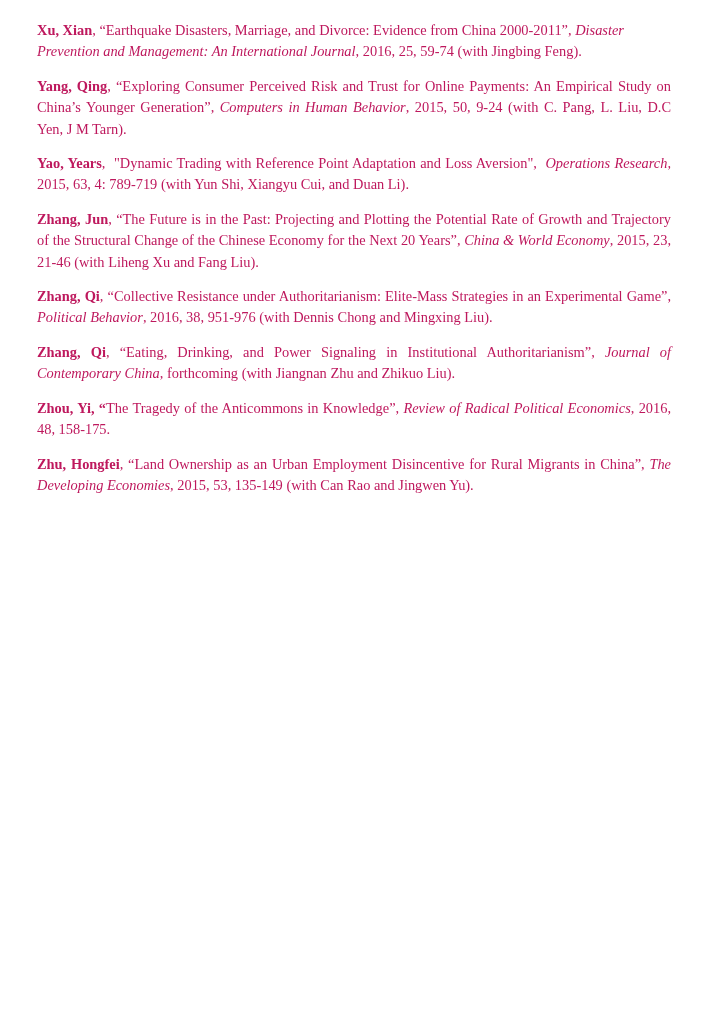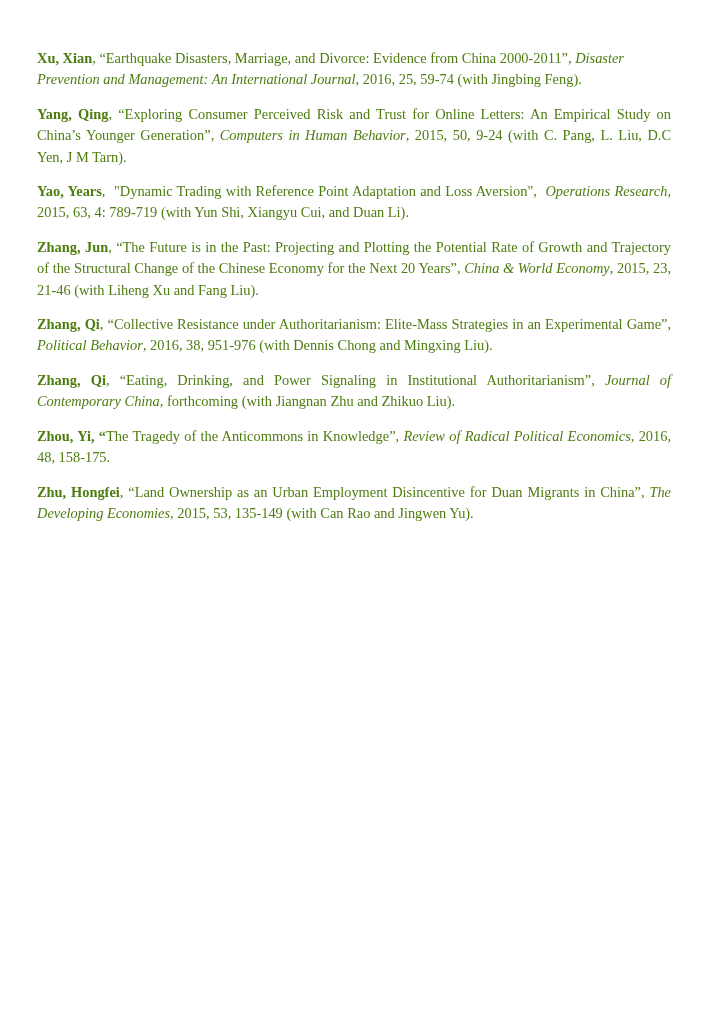--- a/index.html
+++ b/index.html
@@ -10,42 +10,42 @@
     position: relative;
     width: 716px;
     height: 1012px;
     background: #ffffff;
     overflow: hidden;
     font-family: "Liberation Serif", "DejaVu Serif", serif;
   }
   .page-content {
     position: absolute;
     left: 37px;
-    top: 48px;
+    top: 20px;
     width: 634px;
-    color: #4d7c0f;
+    color: #be185d;
     font-size: 14.4px;
     line-height: 21.4px;
   }
   .entry {
     margin: 0 0 13px 0;
     text-align: justify;
   }
   .entry.left {
     text-align: left;
   }
   .seg-bold { font-weight: bold; }
   .seg-italic { font-style: italic; }
   .seg-regular { font-weight: normal; font-style: normal; }
 </style>
 </head>
 <body>
 
 <div class="page-content">
     <p class="entry left"><span class="seg-bold">Xu, Xian</span><span class="seg-regular">, “Earthquake Disasters, Marriage, and Divorce: Evidence from China 2000-2011”, </span><span class="seg-italic">Disaster Prevention and Management: An International Journal</span><span class="seg-regular">, 2016, 25, 59-74 (with Jingbing Feng).</span></p>
-    <p class="entry"><span class="seg-bold">Yang, Qing</span><span class="seg-regular">, “Exploring Consumer Perceived Risk and Trust for Online Letters: An Empirical Study on China’s Younger Generation”, </span><span class="seg-italic">Computers in Human Behavior</span><span class="seg-regular">, 2015, 50, 9-24 (with C. Pang, L. Liu, D.C Yen, J M Tarn).</span></p>
+    <p class="entry"><span class="seg-bold">Yang, Qing</span><span class="seg-regular">, “Exploring Consumer Perceived Risk and Trust for Online Payments: An Empirical Study on China’s Younger Generation”, </span><span class="seg-italic">Computers in Human Behavior</span><span class="seg-regular">, 2015, 50, 9-24 (with C. Pang, L. Liu, D.C Yen, J M Tarn).</span></p>
     <p class="entry"><span class="seg-bold">Yao, Years</span><span class="seg-regular">,&nbsp; "Dynamic Trading with Reference Point Adaptation and Loss Aversion",&nbsp; </span><span class="seg-italic">Operations Research,</span><span class="seg-regular"> 2015, 63, 4: 789-719 (with Yun Shi, Xiangyu Cui, and Duan Li).</span></p>
     <p class="entry"><span class="seg-bold">Zhang, Jun</span><span class="seg-regular">, “The Future is in the Past: Projecting and Plotting the Potential Rate of Growth and Trajectory of the Structural Change of the Chinese Economy for the Next 20 Years”, </span><span class="seg-italic">China &amp; World Economy</span><span class="seg-regular">, 2015, 23, 21-46 (with Liheng Xu and Fang Liu).</span></p>
     <p class="entry"><span class="seg-bold">Zhang, Qi</span><span class="seg-regular">, “Collective Resistance under Authoritarianism: Elite-Mass Strategies in an Experimental Game”, </span><span class="seg-italic">Political Behavior</span><span class="seg-regular">, 2016, 38, 951-976 (with Dennis Chong and Mingxing Liu).</span></p>
     <p class="entry"><span class="seg-bold">Zhang, Qi</span><span class="seg-regular">, “Eating, Drinking, and Power Signaling in Institutional Authoritarianism”, </span><span class="seg-italic">Journal of Contemporary China</span><span class="seg-regular">, forthcoming (with Jiangnan Zhu and Zhikuo Liu).</span></p>
     <p class="entry"><span class="seg-bold">Zhou, Yi, “</span><span class="seg-regular">The Tragedy of the Anticommons in Knowledge”, </span><span class="seg-italic">Review of Radical Political Economics</span><span class="seg-regular">, 2016, 48, 158-175.</span></p>
-    <p class="entry"><span class="seg-bold">Zhu, Hongfei</span><span class="seg-regular">, “Land Ownership as an Urban Employment Disincentive for Duan Migrants in China”, </span><span class="seg-italic">The Developing Economies</span><span class="seg-regular">, 2015, 53, 135-149 (with Can Rao and Jingwen Yu).</span></p>
+    <p class="entry"><span class="seg-bold">Zhu, Hongfei</span><span class="seg-regular">, “Land Ownership as an Urban Employment Disincentive for Rural Migrants in China”, </span><span class="seg-italic">The Developing Economies</span><span class="seg-regular">, 2015, 53, 135-149 (with Can Rao and Jingwen Yu).</span></p>
   </div>
 
 </body></html>

